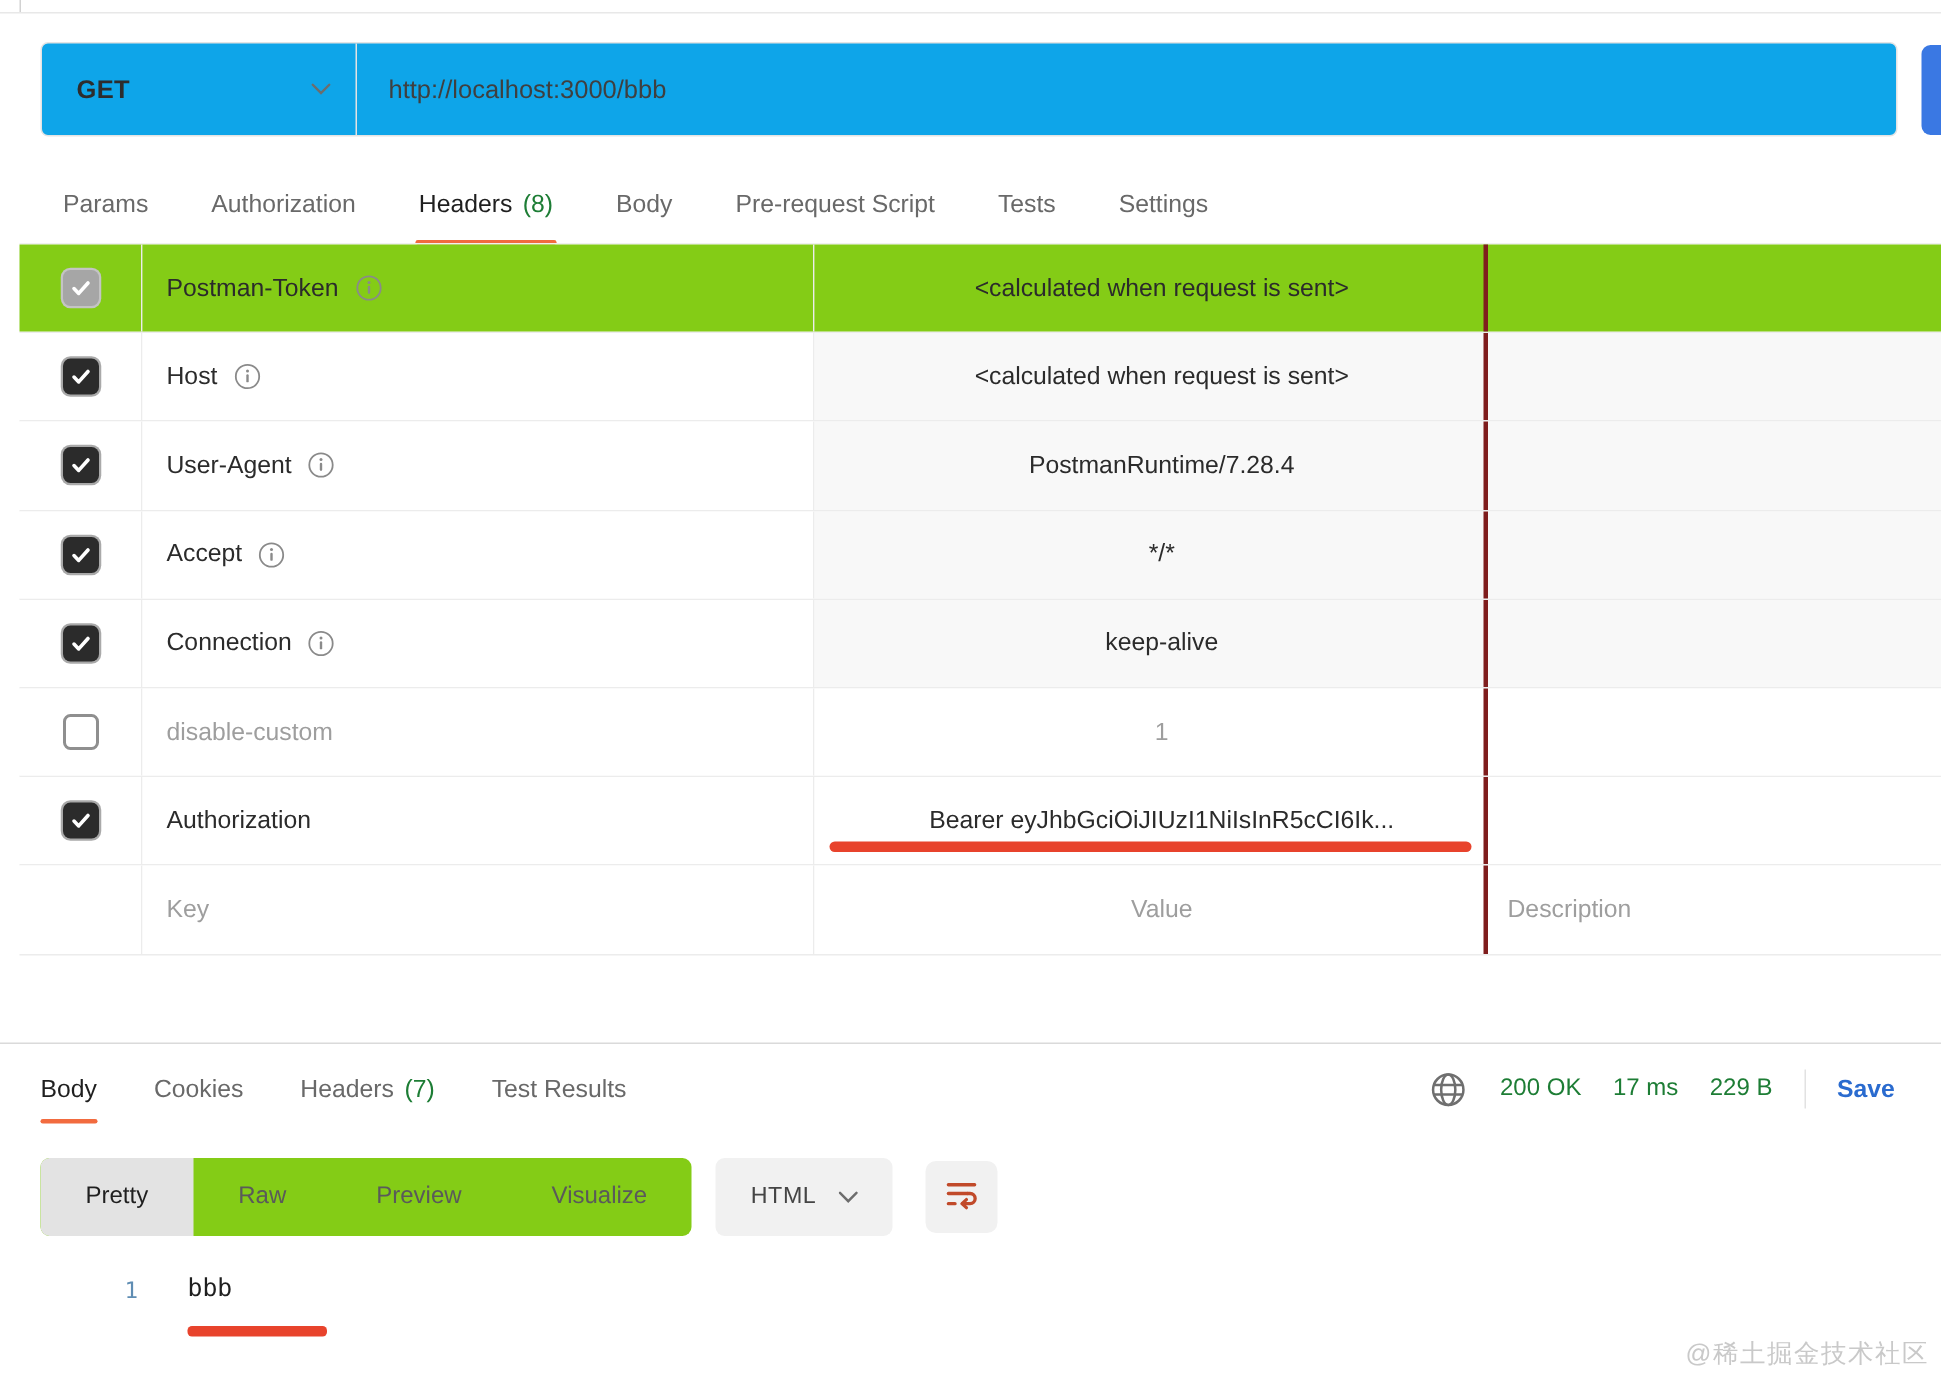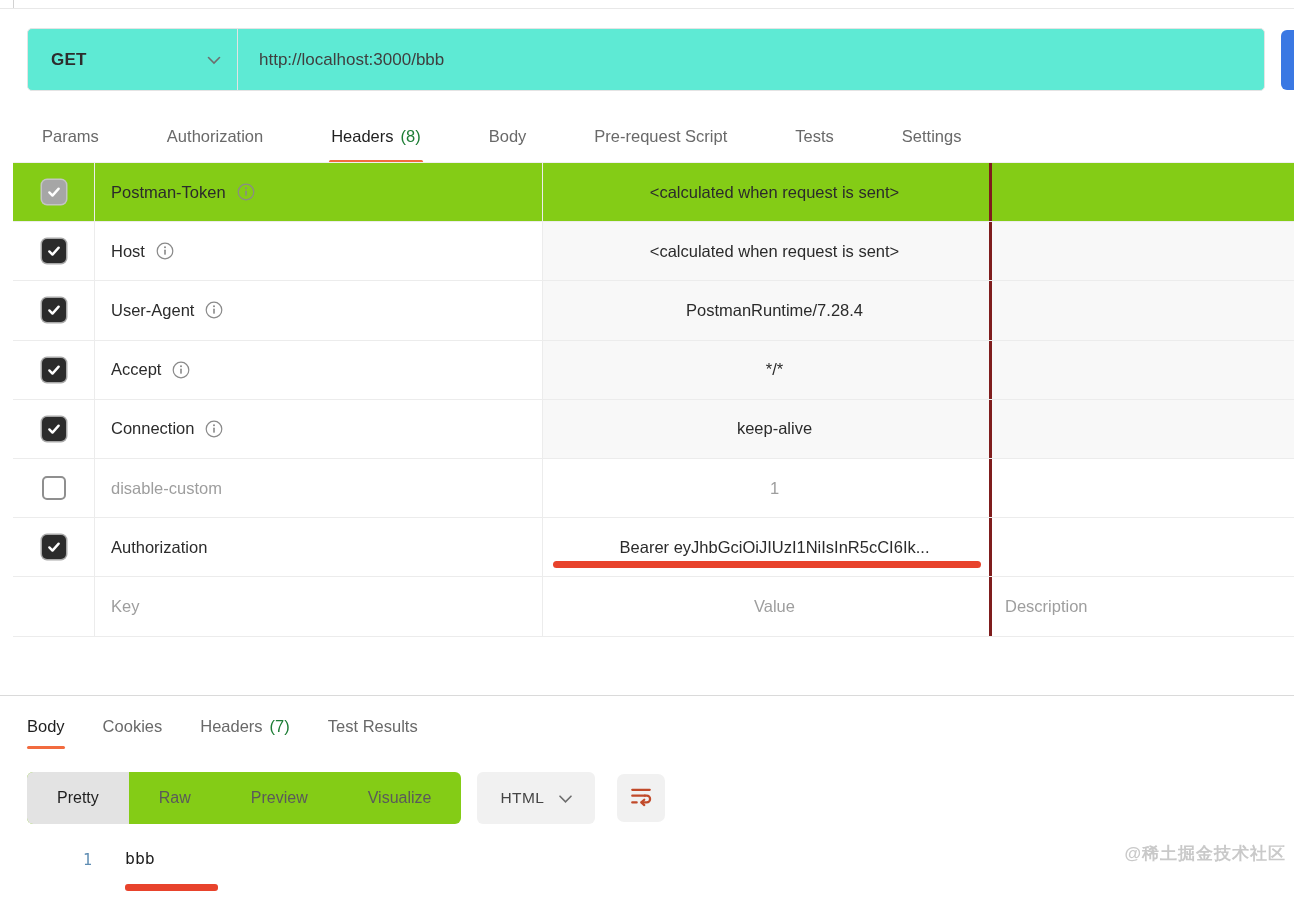--- a/index.html
+++ b/index.html
@@ -6,31 +6,31 @@
   body{
     width:1294px;height:922px;position:relative;overflow:hidden;
     background:#ffffff;color:#2b2b2b;
     font-family:"Liberation Sans", sans-serif;
   }
   
   .top-strip{position:absolute;top:0;left:0;width:1294px;height:8px;background:#fff;border-bottom:1px solid #e8e8e8;}
   .top-strip .tab-edge{position:absolute;left:13px;top:0;width:1px;height:8px;background:#d2d2d2;}
 
   
-  .url-bar{position:absolute;top:28px;left:27px;width:1238px;height:63px;background:#5eead4;
+  .url-bar{position:absolute;top:28px;left:27px;width:1238px;height:63px;background:#0ea5e9;
     border:1px solid #e4e4e4;border-radius:5px;display:flex;align-items:stretch;box-sizing:border-box;}
   .method-select{width:210px;display:flex;align-items:center;justify-content:space-between;
     padding:0 16px 0 23px;border-right:1px solid #e3e3e3;cursor:pointer;box-sizing:border-box;}
   .method-label{font-size:17px;font-weight:600;color:#2d2d2d;letter-spacing:.2px;}
   .url-input{flex:1;display:flex;align-items:center;padding-left:21px;font-size:17px;color:#3f3f3f;}
   .send-btn{position:absolute;top:30px;left:1281px;width:13px;height:60px;
     background:var(--send-button-blue);border-radius:6px 0 0 6px;cursor:pointer;}
 
   
-  .req-tabs{position:absolute;top:112px;left:42px;display:flex;gap:68px;height:48px;}
+  .req-tabs{position:absolute;top:112px;left:42px;display:flex;gap:42px;height:48px;}
   .tab{position:relative;display:flex;align-items:center;font-size:16.5px;color:#696969;cursor:pointer;white-space:nowrap;}
   .tab.active{color:#1f1f1f;}
   .tab .count{color:var(--success-green);margin-left:7px;}
   .tab.active::after{content:"";position:absolute;left:-2px;right:-2px;bottom:-3px;height:3px;
     background:var(--accent-orange);border-radius:2px;}
 
   
   .htable{position:absolute;top:162px;left:13px;width:1281px;border-top:1px solid #f0f0f0;}
   .hrow{display:grid;grid-template-columns:82px 448px 449px 1fr;height:59.2px;
     border-bottom:1px solid #ececec;box-sizing:border-box;}
@@ -78,21 +78,21 @@
   .wrap-btn{margin-left:22px;width:48px;height:48px;background:#f1f1f1;border-radius:7px;
     display:flex;align-items:center;justify-content:center;cursor:pointer;}
 
   
   .code-area{position:absolute;top:845px;left:0;width:1294px;height:70px;font-family:"DejaVu Sans Mono", monospace;}
   .line-num{position:absolute;left:70px;width:22px;text-align:right;top:6px;font-size:15px;color:#5f8db3;}
   .line-text{position:absolute;left:125px;top:4px;font-size:16.5px;color:#1f1f1f;}
   .code-underline{position:absolute;left:125px;top:39px;width:93px;height:6.5px;border-radius:3px;
     background:var(--annotation-red);}
 
-  .watermark{position:absolute;right:8px;top:842px;font-size:17px;color:#c9c9c9;letter-spacing:1px;font-weight:bold;}
+  .watermark{position:absolute;right:8px;top:891px;font-size:17px;color:#c9c9c9;letter-spacing:1px;}
 </style>
 </head>
 <body>
 
 <div class="top-strip">
   <div class="tab-edge"></div>
 </div>
 
 <div class="url-bar">
   <div class="method-select">
@@ -304,20 +304,34 @@
         <span>Cookies</span>
       </div>
       <div class="resp-tab">
         <span>Headers</span>
         <span class="count">(7)</span>
       </div>
       <div class="resp-tab">
         <span>Test Results</span>
       </div>
     </div>
+  <div class="resp-meta">
+    <span class="globe" id="globe-slot">
+        <svg width="27" height="27" viewBox="0 0 24 24" fill="none" stroke="#6f6f6f" stroke-width="1.5">
+          <circle cx="12" cy="12" r="9"></circle>
+          <ellipse cx="12" cy="12" rx="4.2" ry="9"></ellipse>
+          <path d="M3.4 9.2h17.2M3.4 14.8h17.2"></path>
+        </svg>
+      </span>
+    <span class="meta-green">200 OK</span>
+    <span class="meta-green">17 ms</span>
+    <span class="meta-green">229 B</span>
+    <span class="meta-divider"></span>
+    <span class="save-link">Save</span>
+  </div>
 </div>
 
 <div class="view-bar">
   <div class="seg-group" id="seg-group">
       <div class="seg active">Pretty</div>
       <div class="seg">Raw</div>
       <div class="seg">Preview</div>
       <div class="seg">Visualize</div>
     </div>
   <div class="lang-dd">

